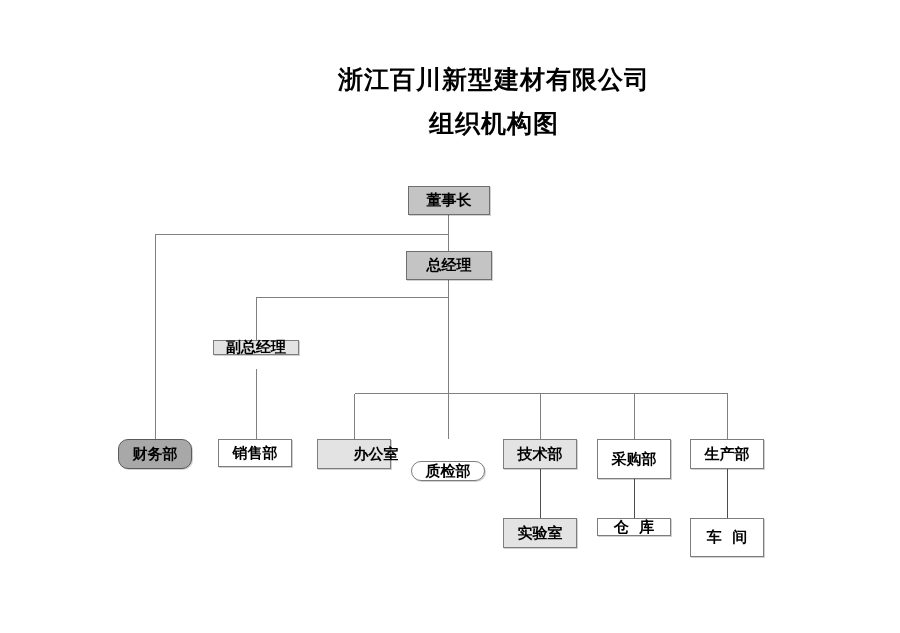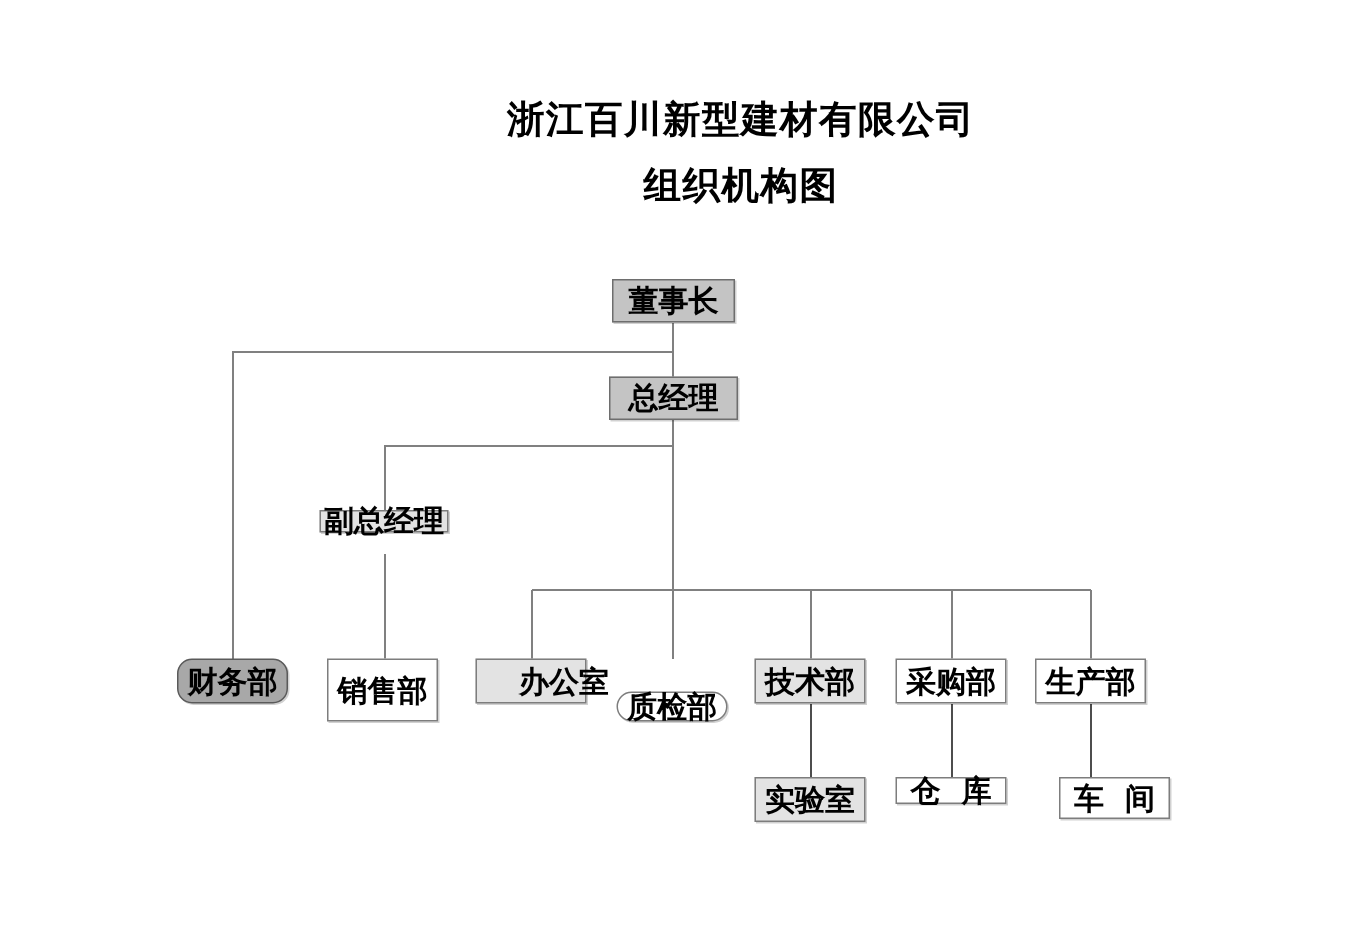--- a/index.html
+++ b/index.html
@@ -58,21 +58,21 @@
   }
   .node-box {
     position: absolute;
     box-sizing: border-box;
     border: 1.5px solid #808080;
     background: #ffffff;
     display: flex;
     align-items: center;
     justify-content: center;
     font-family: "DejaVu Sans", "Liberation Sans", sans-serif;
-    font-size: 20px;
+    font-size: 15px;
     font-weight: 700;
     color: #000000;
     white-space: pre;
     letter-spacing: 0px;
     box-shadow: 1px 1px 0 rgba(0,0,0,0.18);
   }
   .node-box.fill-dark {
     background: #a8a8a8;
     border-color: #5a5a5a;
     border-radius: 10px;
@@ -121,23 +121,23 @@
     <path class="conn-dark" d="M540.5 469 L540.5 518"></path>
     <path class="conn-dark" d="M634.5 469 L634.5 518"></path>
     <path class="conn-dark" d="M727.5 469 L727.5 518"></path>
   </svg>
 
   <div id="node-layer">
       <div class="node-box fill-gray" style="left: 408px; top: 186px; width: 82px; height: 29px;"><span>董事长</span></div>
       <div class="node-box fill-gray" style="left: 406px; top: 251px; width: 86px; height: 29px;"><span>总经理</span></div>
       <div class="node-box fill-light" style="left: 213px; top: 340px; width: 86px; height: 15px;"><span>副总经理</span></div>
       <div class="node-box fill-dark" style="left: 118px; top: 439px; width: 74px; height: 30px;"><span>财务部</span></div>
-      <div class="node-box fill-white" style="left: 218px; top: 439px; width: 74px; height: 42px;"><span>销售部</span></div>
+      <div class="node-box fill-white" style="left: 218px; top: 439px; width: 74px; height: 28px;"><span>销售部</span></div>
       <div class="node-box fill-light" style="left: 317px; top: 439px; width: 74px; height: 30px; padding-left: 44px;"><span>办公室</span></div>
       <div class="node-box fill-white" style="left: 411px; top: 461px; width: 74px; height: 20px; border-radius: 12px;"><span>质检部</span></div>
       <div class="node-box fill-light" style="left: 503px; top: 439px; width: 74px; height: 30px;"><span>技术部</span></div>
-      <div class="node-box fill-white" style="left: 597px; top: 439px; width: 74px; height: 30px;"><span>采购部</span></div>
+      <div class="node-box fill-white" style="left: 597px; top: 439px; width: 74px; height: 40px;"><span>采购部</span></div>
       <div class="node-box fill-white" style="left: 690px; top: 439px; width: 74px; height: 30px;"><span>生产部</span></div>
       <div class="node-box fill-light" style="left: 503px; top: 518px; width: 74px; height: 30px;"><span>实验室</span></div>
       <div class="node-box fill-white" style="left: 597px; top: 518px; width: 74px; height: 18px;"><span>仓  库</span></div>
-      <div class="node-box fill-white" style="left: 690px; top: 518px; width: 74px; height: 28px; margin-left: 16px;"><span>车  间</span></div>
+      <div class="node-box fill-white" style="left: 690px; top: 518px; width: 74px; height: 39px;"><span>车  间</span></div>
     </div>
 </div>
 
 </body></html>

